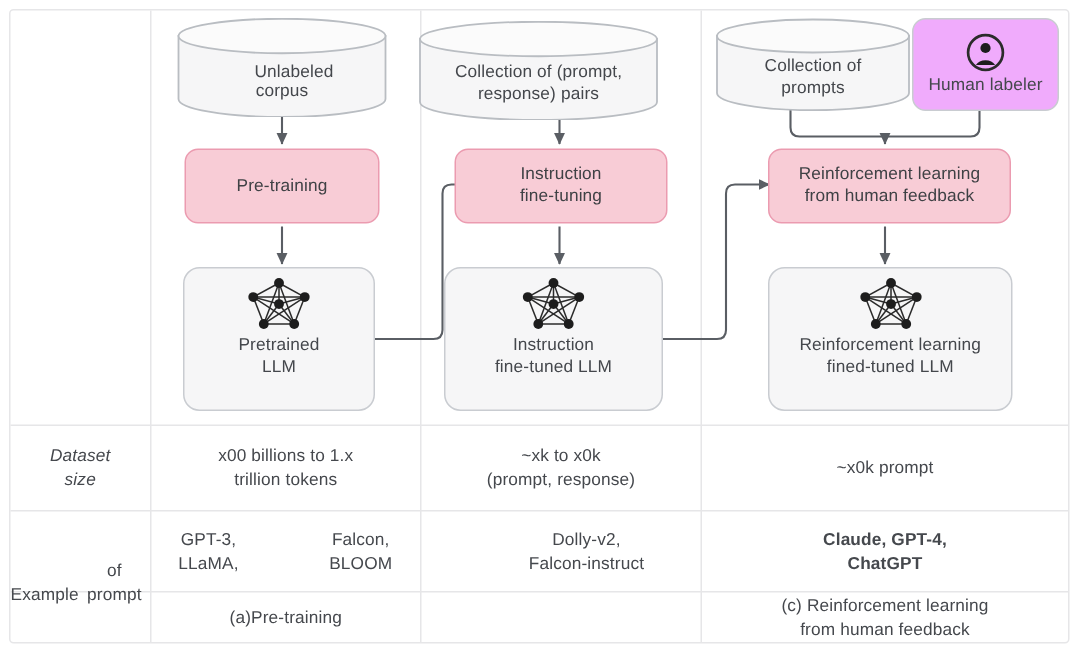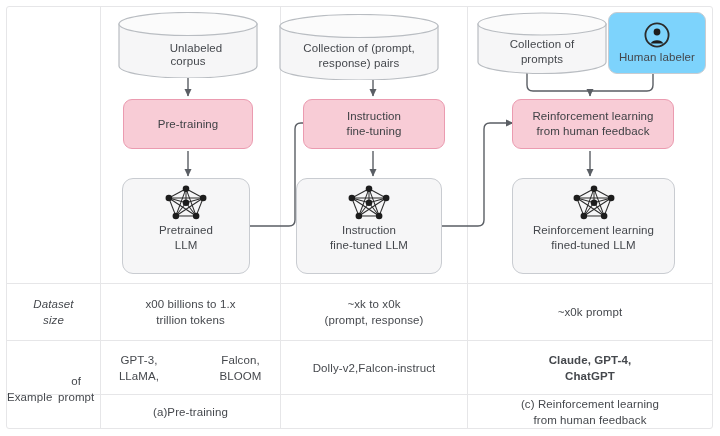--- a/index.html
+++ b/index.html
@@ -19,21 +19,21 @@
     box-sizing:border-box;
     background:#fff;
   }
   .vline{position:absolute;width:1px;background:#e6e6e8;}
   .hline{position:absolute;height:1px;background:#e6e6e8;}
 
   
   .rbox{
     position:absolute;box-sizing:border-box;
     border:1px solid #c9ccd1;border-radius:9px;
-    background:#7dd3fc;
+    background:#f0abfc;
     display:flex;align-items:center;justify-content:center;
     text-align:center;
     color:#44474c;
     font-size:11.5px;line-height:15px;
     letter-spacing:.1px;
   }
   .rbox.pink{
     background:#f8ccd6;
     border:1px solid #eb9bb0;
     color:#3f4145;
@@ -285,21 +285,21 @@
   </div>
 
   <div class="cell label" style="left:7px;top:352px;width:93px;height:53px;flex-direction:row;align-items:flex-end;">
     <span>Example</span>
     <span>of prompt</span>
   </div>
   <div class="cell" style="left:101px;top:341px;width:179px;height:53px;flex-direction:row;gap:24px;">
     <span>GPT-3, LLaMA,</span>
     <span>Falcon, BLOOM</span>
   </div>
-  <div class="cell" style="left:281px;top:341px;width:186px;height:53px;flex-direction:row;">
+  <div class="cell" style="left:298px;top:341px;width:186px;height:53px;flex-direction:column;">
     <span>Dolly-v2,</span>
     <span>Falcon-instruct</span>
   </div>
   <div class="cell" style="left:468px;top:341px;width:244px;height:53px;flex-direction:column;font-weight:bold;">
     <span>Claude, GPT-4,</span>
     <span>ChatGPT</span>
   </div>
 
   <div class="cell" style="left:101px;top:395px;width:179px;height:33px;">
     <span>(a)Pre-training</span>

